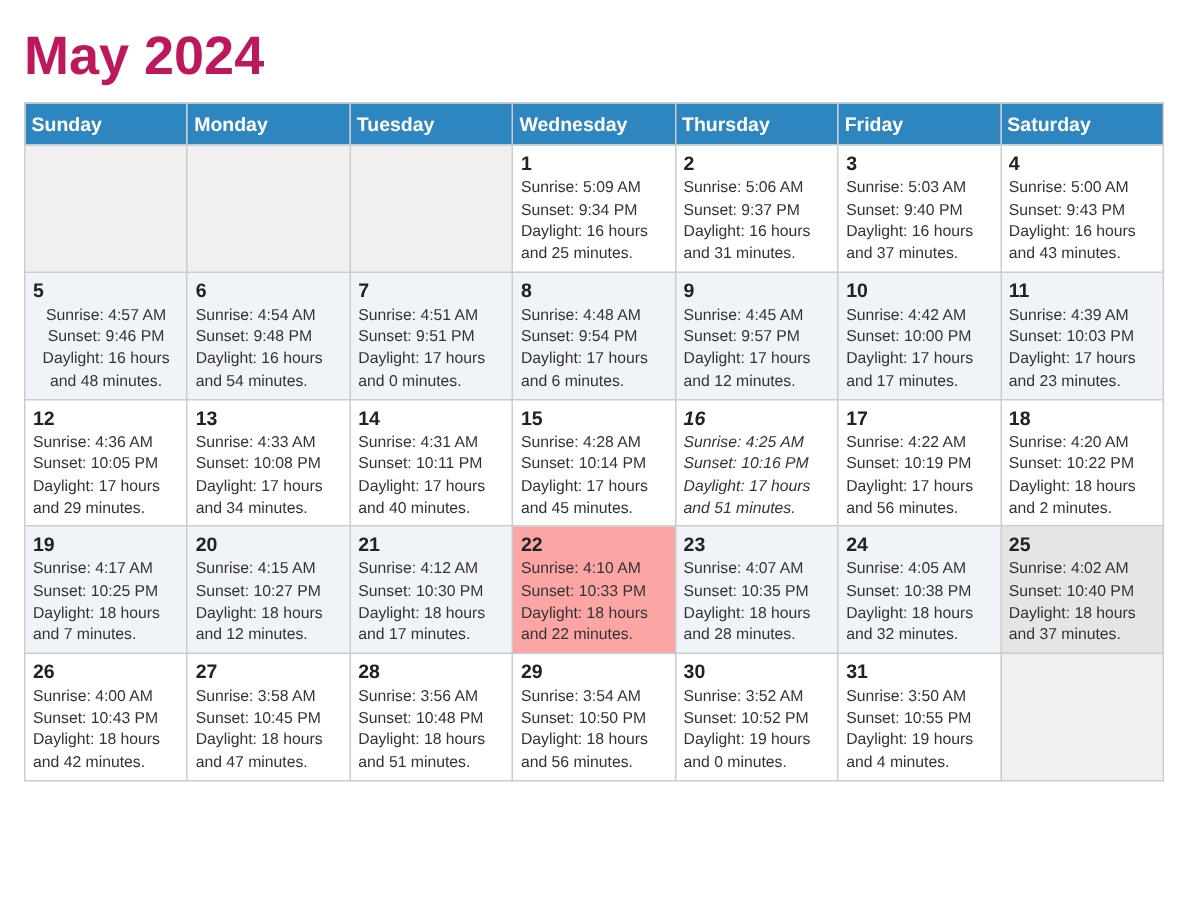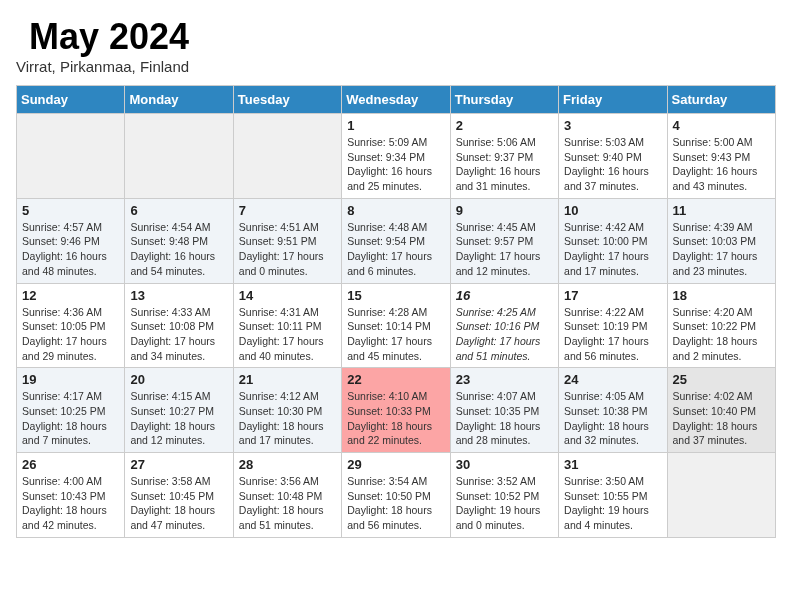--- a/index.html
+++ b/index.html
@@ -25,21 +25,21 @@
       display: flex;
       align-items: center;
       gap: 2px;
     }
     .title-section {
       text-align: right;
     }
     .month-title {
       font-size: 36px;
       font-weight: bold;
-      color: #000000;
+      color: #be185d;
     }
     .subtitle {
       font-size: 15px;
       color: #333;
     }
     .calendar {
       width: 100%;
       border-collapse: collapse;
       font-size: 11px;
     }
@@ -73,21 +73,20 @@
     tr:nth-child(even) td { background: #f9f9f9; }
     tr:nth-child(odd) td { background: #fff; }
     .calendar tbody tr td { background: #fff; }
   </style>
 </head>
 <body>
 
 <div class="header">
   <div class="title-section">
     <div class="month-title">May 2024</div>
-    <div class="subtitle">Virrat, Pirkanmaa, Finland</div>
   </div>
 </div>
 
 <table class="calendar">
   <thead>
     <tr>
       <th>Sunday</th>
       <th>Monday</th>
       <th>Tuesday</th>
       <th>Wednesday</th>
@@ -126,21 +125,21 @@
           <div class="day-num">4</div>
           <div class="day-info" style="white-space: pre-line;">Sunrise: 5:00 AM
 Sunset: 9:43 PM
 Daylight: 16 hours
 and 43 minutes.</div>
         </td>
       </tr>
       <tr>
         <td style="background: rgb(240, 244, 248);">
           <div class="day-num">5</div>
-          <div class="day-info" style="white-space: pre-line;">Sunrise: 4:57 AM
+          <div class="day-info" style="white-space: pre-line; text-align: center;">Sunrise: 4:57 AM
 Sunset: 9:46 PM
 Daylight: 16 hours
 and 48 minutes.</div>
         </td>
         <td style="background: rgb(240, 244, 248);">
           <div class="day-num">6</div>
           <div class="day-info" style="white-space: pre-line;">Sunrise: 4:54 AM
 Sunset: 9:48 PM
 Daylight: 16 hours
 and 54 minutes.</div>

